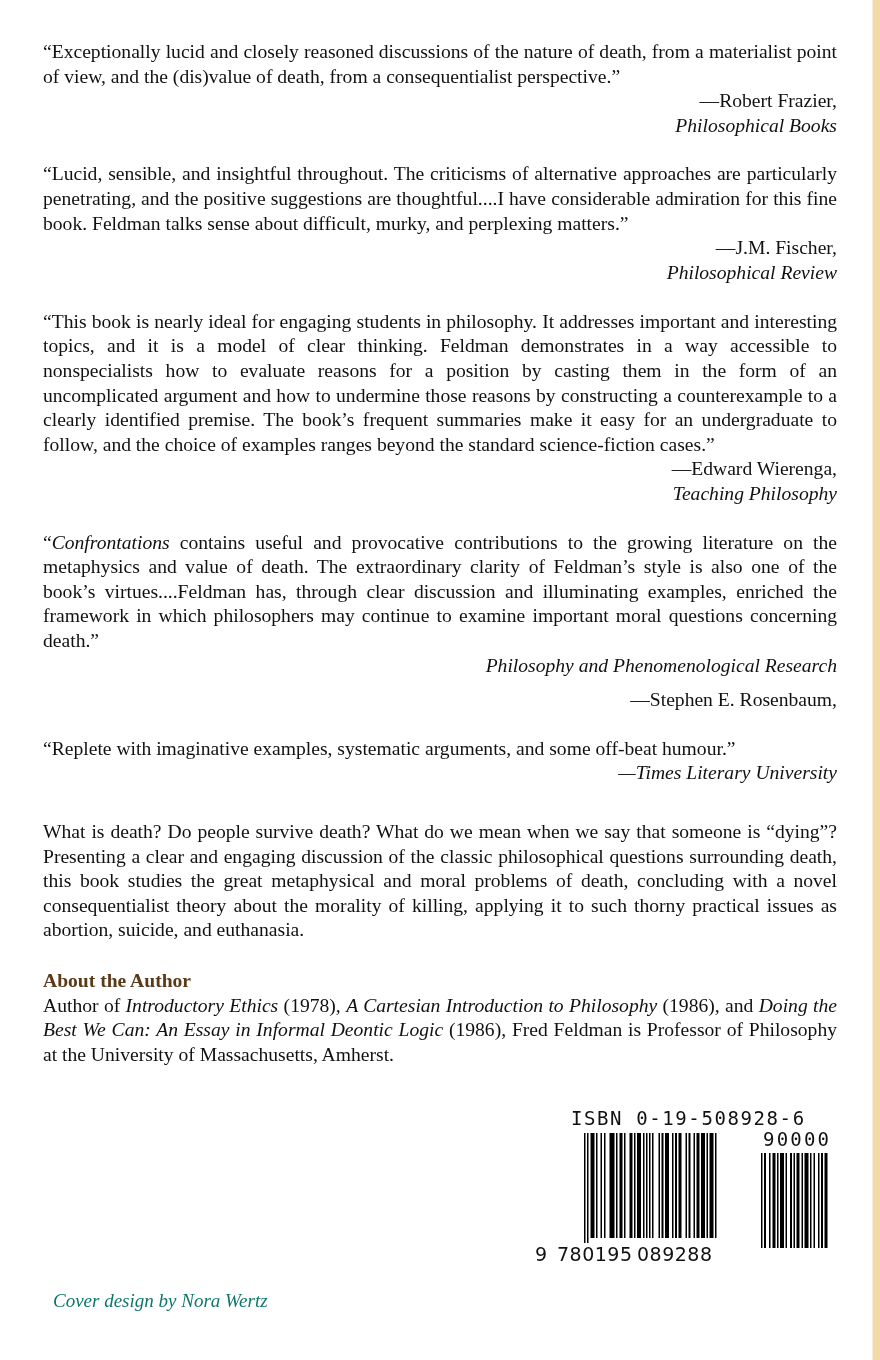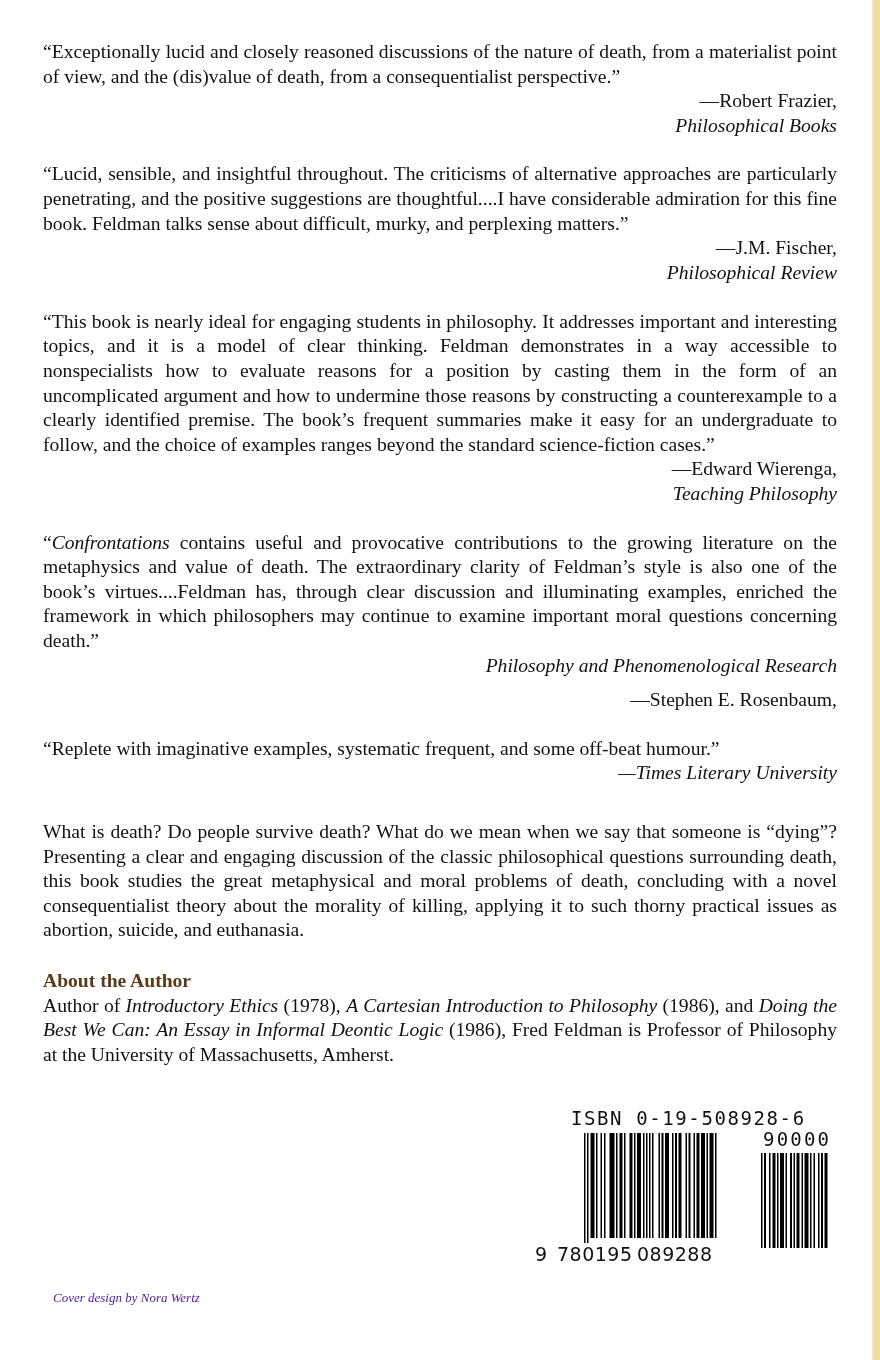--- a/index.html
+++ b/index.html
@@ -22,21 +22,21 @@
     .attr { text-align: right; margin: 0; }
     .attr .src { font-style: italic; }
     .block { margin-bottom: 24px; }
     .block.q1 { margin-bottom: 24.5px; }
     .heading-author {
       font-weight: bold; color: #5a3a18; margin: 0;
     }
     em, .ital { font-style: italic; }
     .credit {
       position: absolute; left: 53px; top: 1290px;
-      font-size: 13px; font-style: italic; color: #4c1d95;
+      font-size: 19px; font-style: italic; color: #0f766e;
     }
     .barcode-wrap { position: absolute; left: 535px; top: 1103px; width: 320px; height: 170px; text-align: center; }
     .isbn-text {
       position: absolute; left: 36px; top: 4px;
       font-family: "DejaVu Sans Mono", monospace; font-size: 19px; letter-spacing: 1.6px;
       color: #111;
     }
     .price-text {
       position: absolute; left: 228px; top: 25px;
       font-family: "DejaVu Sans Mono", monospace; font-size: 19px; letter-spacing: 2.2px;
@@ -74,21 +74,21 @@
     <p class="attr"><span class="src">Teaching Philosophy</span></p>
   </div>
 
   <div class="block">
     <p class="para"><span>“</span><em>Confrontations</em><span> contains useful and provocative contributions to the growing literature on the metaphysics and value of death. The extraordinary clarity of Feldman’s style is also one of the book’s virtues....Feldman has, through clear discussion and illuminating examples, enriched the framework in which philosophers may continue to examine important moral questions concerning death.”</span></p>
     <p class="attr"><span class="src">Philosophy and Phenomenological Research</span></p>
     <p class="attr" style="margin-top:10px">—Stephen E. Rosenbaum,</p>
   </div>
 
   <div class="block">
-    <p class="para">“Replete with imaginative examples, systematic frequent, and some off-beat humour.”</p>
+    <p class="para">“Replete with imaginative examples, systematic arguments, and some off-beat humour.”</p>
     <p class="attr"><span class="src">—Times Literary University</span></p>
   </div>
 
   <div class="block" style="margin-top:34px; margin-bottom:26px">
     <p class="para">What is death?  Do people survive death?  What do we mean when we say that someone is “dying”?  Presenting a clear and engaging discussion of the classic philosophical questions surrounding death, this book studies the great metaphysical and moral problems of death, concluding with a novel consequentialist theory about the morality of killing, applying it to such thorny practical issues as abortion, suicide, and euthanasia.</p>
   </div>
 
   <div class="block">
     <p class="heading-author">About the Author</p>
     <p class="para"><span>Author of </span><em>Introductory Ethics</em><span> (1978), </span><em>A Cartesian Introduction to Philosophy</em><span> (1986), and </span><em>Doing the Best We Can: An Essay in Informal Deontic Logic</em><span> (1986), Fred Feldman is Professor of Philosophy at the University of Massachusetts, Amherst.</span></p>

